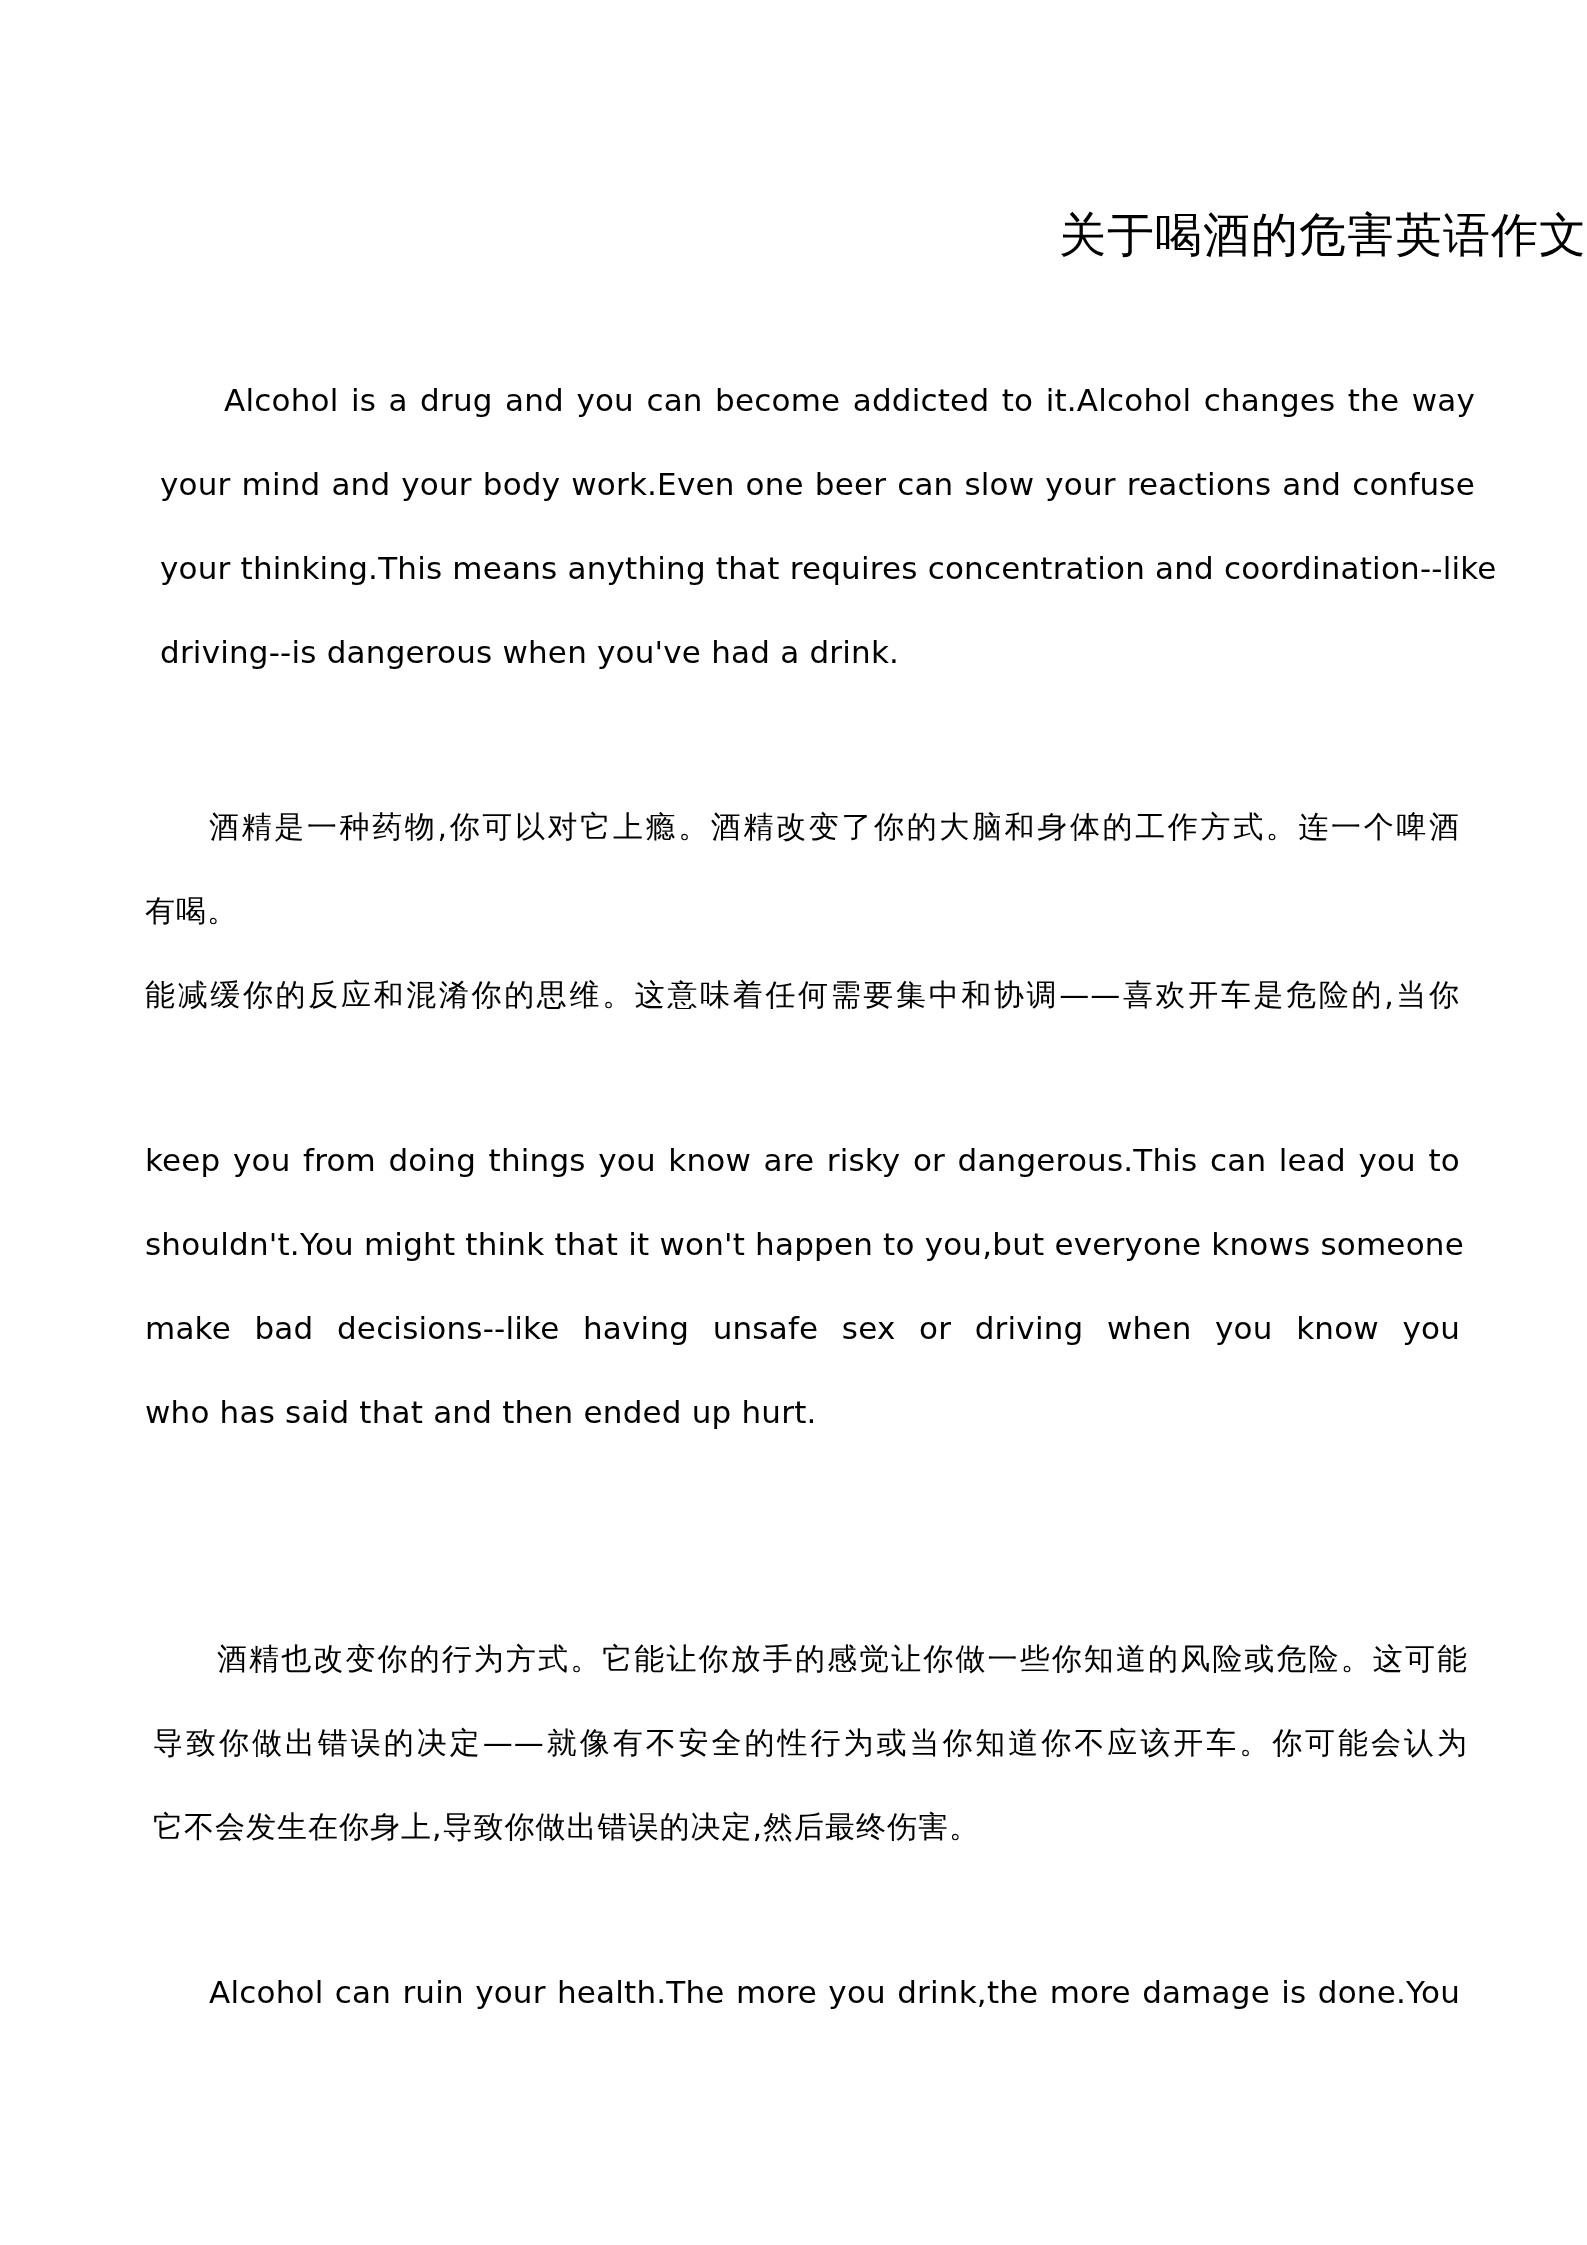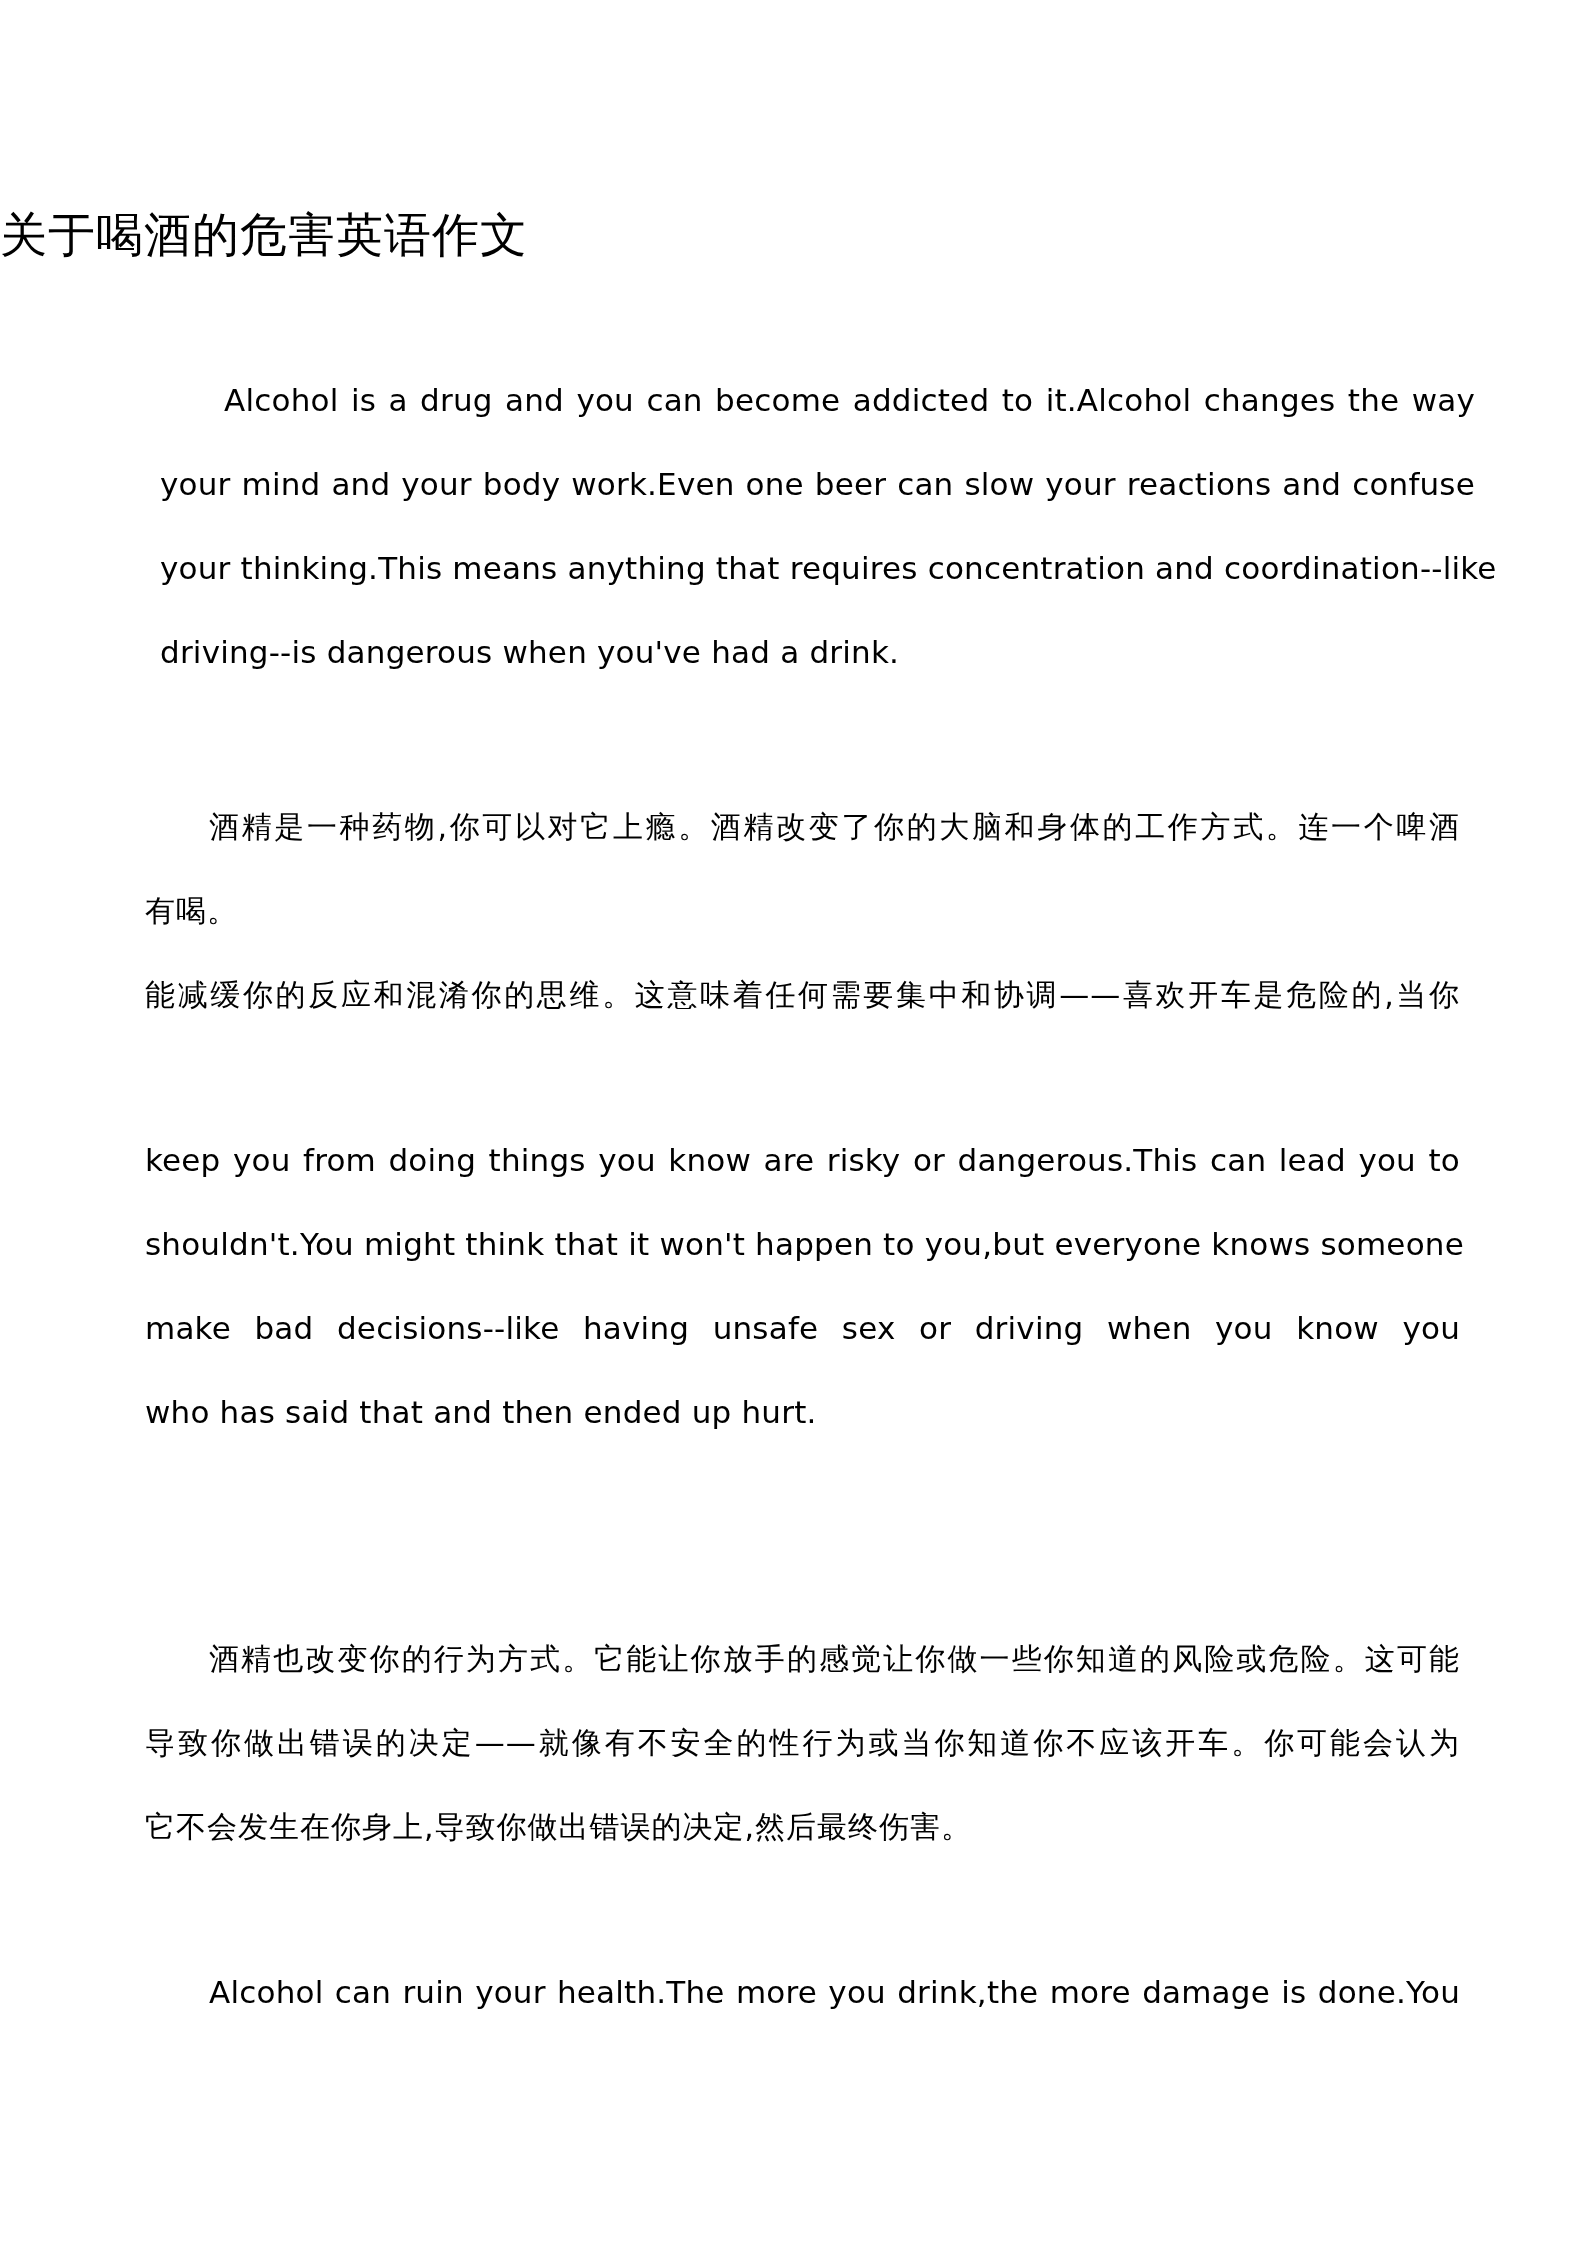--- a/index.html
+++ b/index.html
@@ -20,21 +20,21 @@
       left: 0; top: 0;
       width: 1587px;
       height: 2245px;
       background: #ffffff;
     }
     .title {
       position: absolute;
       left: 0;
       top: 205px;
       width: 1587px;
-      text-align: left;
+      text-align: right;
       font-size: 47px;
       line-height: 60px;
       letter-spacing: 1px;
       font-weight: normal;
       margin: 0;
     }
     .para {
       position: absolute;
       left: 145px;
       width: 1315px;
@@ -85,21 +85,21 @@
     <span class="line">能减缓你的反应和混淆你的思维。这意味着任何需要集中和协调——喜欢开车是危险的,当你</span>
   </p>
 
   <p class="para en" style="top:1118px;">
     <span class="line">keep you from doing things you know are risky or dangerous.This can lead you to</span>
     <span class="line">shouldn't.You might think that it won't happen to you,but everyone knows someone</span>
     <span class="line">make bad decisions--like having unsafe sex or driving when you know you</span>
     <span class="line last">who has said that and then ended up hurt.</span>
   </p>
 
-  <p class="para zh" style="top:1617px;">
+  <p class="para zh" style="top:1617px;margin-left:8px;">
     <span class="line indent">酒精也改变你的行为方式。它能让你放手的感觉让你做一些你知道的风险或危险。这可能</span>
     <span class="line">导致你做出错误的决定——就像有不安全的性行为或当你知道你不应该开车。你可能会认为</span>
     <span class="line last">它不会发生在你身上,导致你做出错误的决定,然后最终伤害。</span>
   </p>
 
   <p class="para en" style="top:1950px;">
     <span class="line indent">Alcohol can ruin your health.The more you drink,the more damage is done.You</span>
   </p>
 
 </div>

